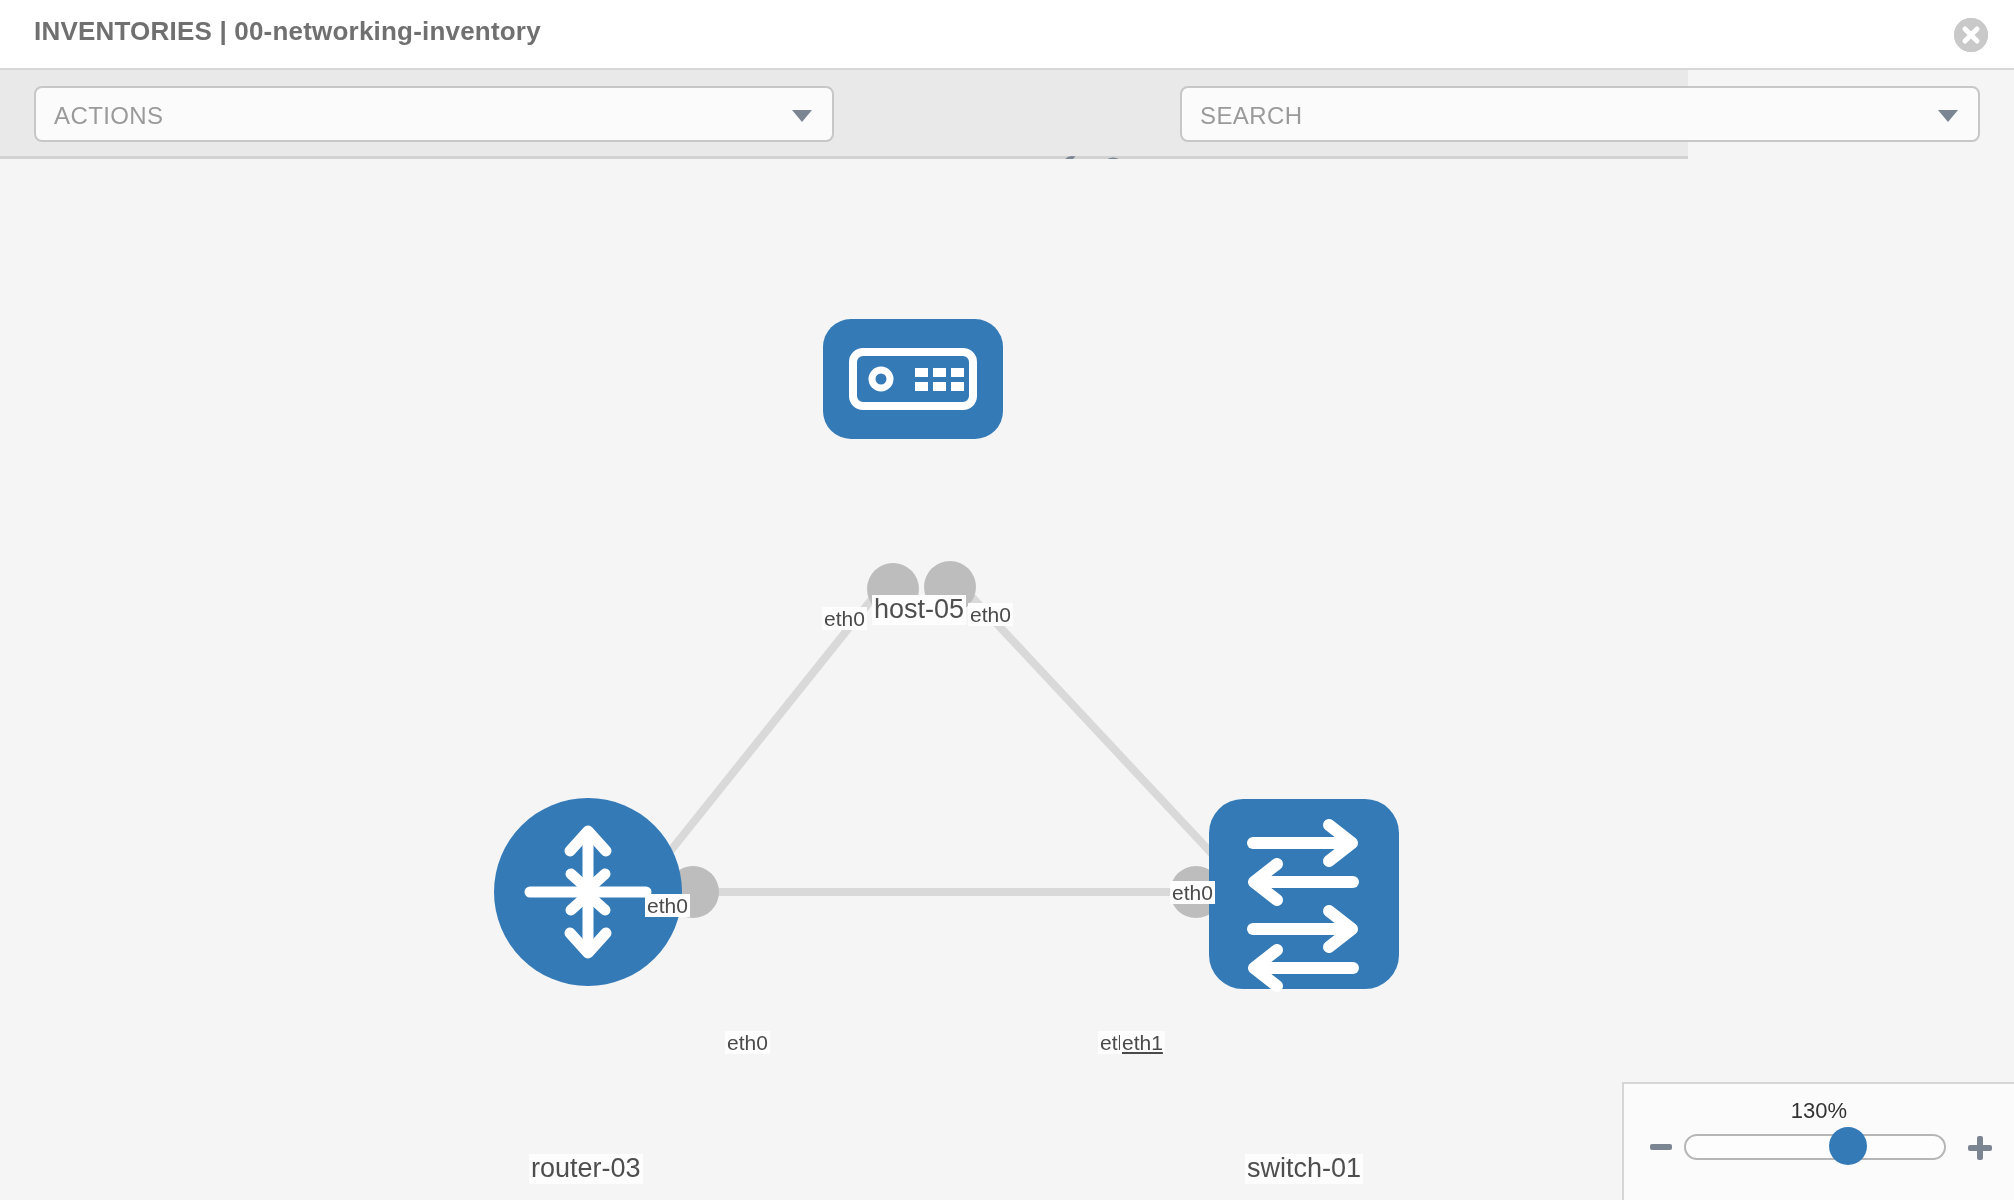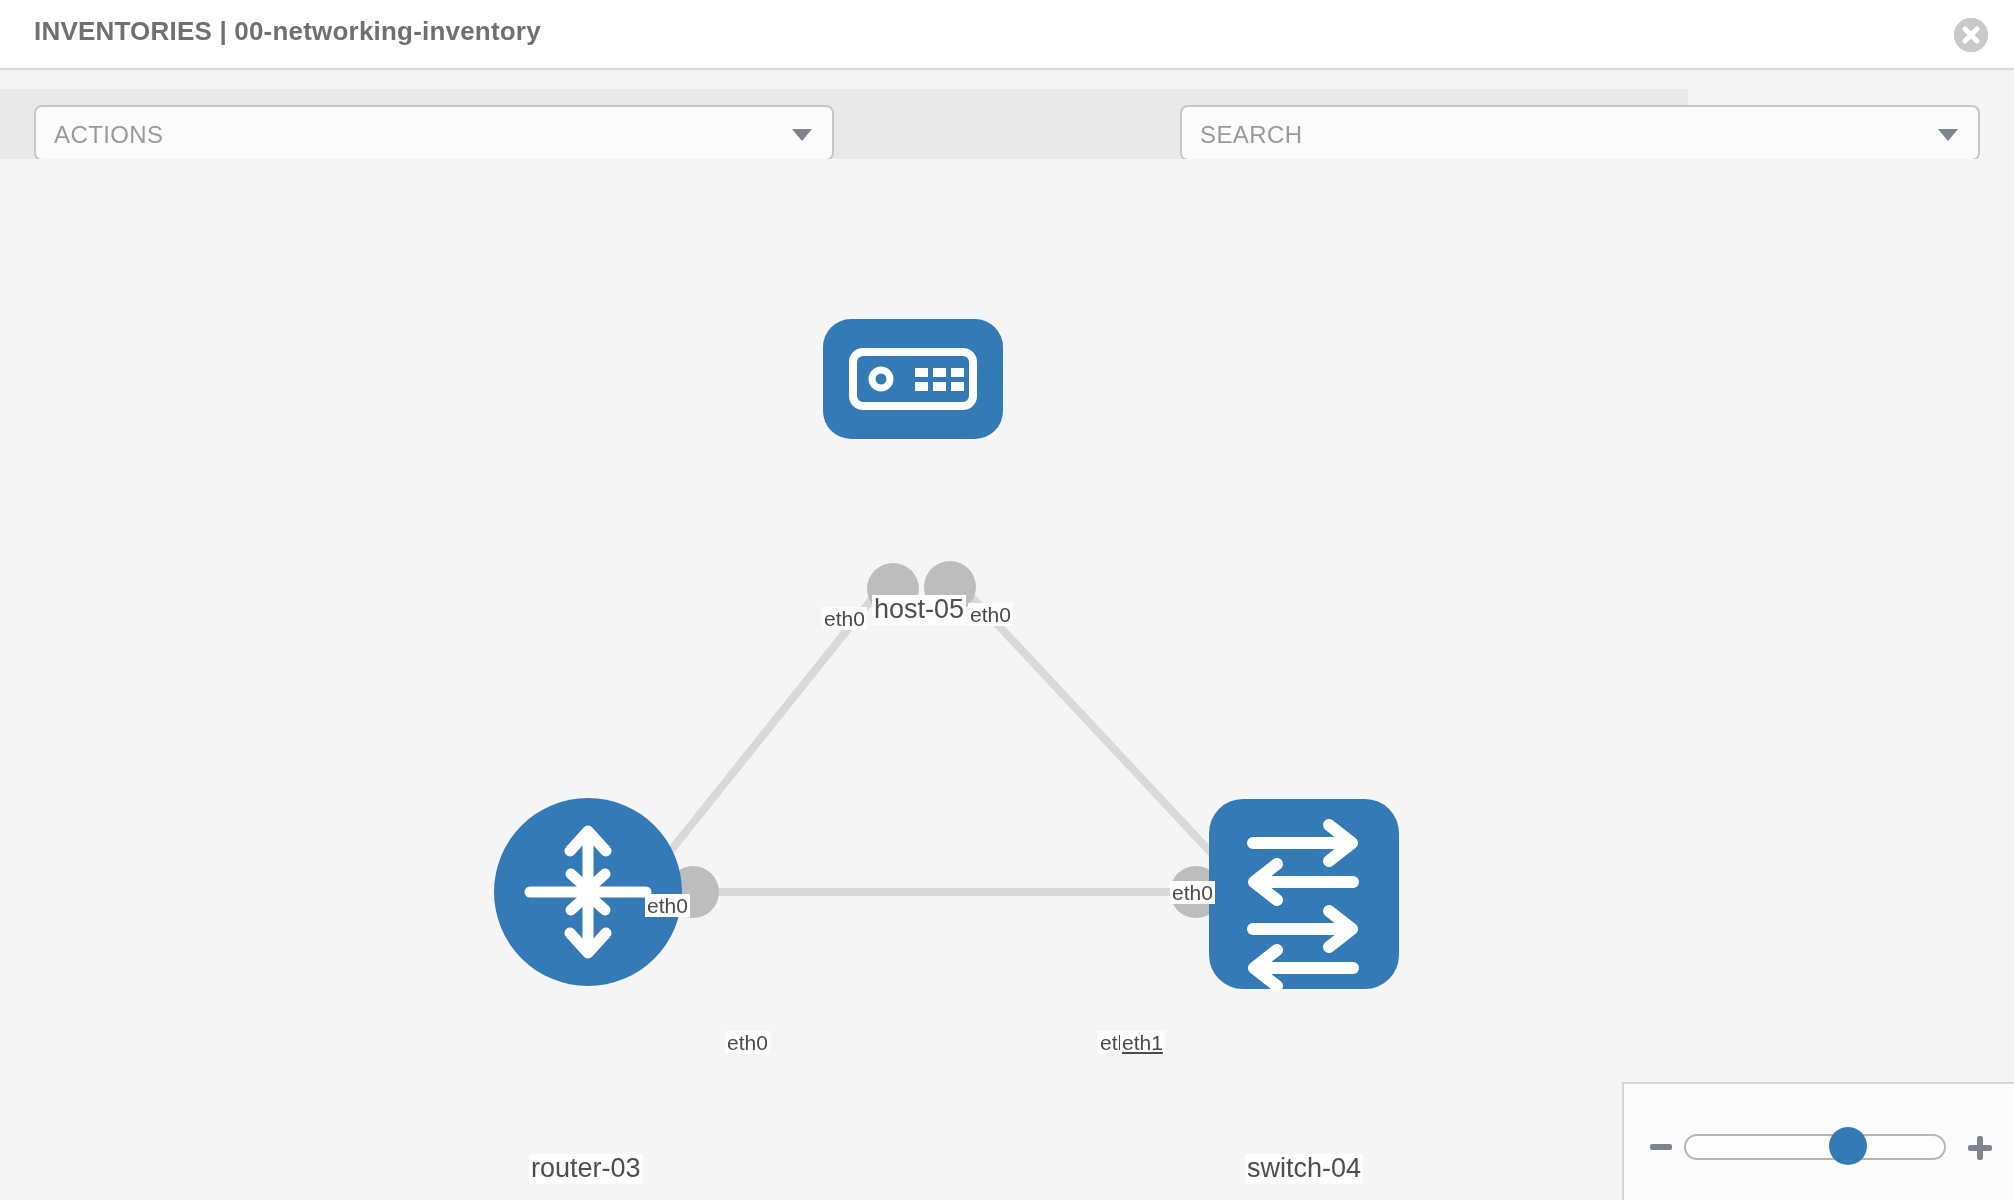--- a/index.html
+++ b/index.html
@@ -54,21 +54,20 @@
 
   
   .toolbar {
     position: absolute;
     top: 70px; left: 0;
     width: 1688px;
     height: 89px;
     background: #e9e9e9;
     border-bottom: 3px solid #d2d2d2;
     box-sizing: border-box;
-    margin-top: 19px;
   }
   .actions-select {
     position: absolute;
     left: 34px;
     top: 16px;
     width: 800px;
     height: 56px;
     background: #fbfbfb;
     border: 2px solid #c7c7c7;
     border-radius: 8px;
@@ -327,35 +326,36 @@
 
           <path d="M1353 809 L1258 809"></path>
           <path d="M1277 791 L1254 809 L1277 827"></path>
         </g>
       </g>
     </svg>
 
     <div>
       <div class="node-label" style="left:872px; top:436px;">host-05</div>
       <div class="node-label" style="left:529px; top:995px;">router-03</div>
-      <div class="node-label" style="left:1245px; top:995px;">switch-04</div>
+      <div class="node-label" style="left:1245px; top:995px;">switch-01</div>
     </div>
 
     <div>
       <div class="iface-label" style="left:822px; top:448px;">eth0</div>
       <div class="iface-label" style="left:968px; top:444px;">eth0</div>
       <div class="iface-label" style="left:645px; top:735px;">eth0</div>
       <div class="iface-label" style="left:1170px; top:722px;">eth0</div>
       <div class="iface-label" style="left:725px; top:872px;">eth0</div>
       <div class="iface-label" style="left:1098px; top:872px;">eth0</div>
       <div class="iface-label" style="left:1120px; top:872px;text-decoration:underline;">eth1</div>
     </div>
   </div>
 
   <div class="zoom-widget">
+    <div class="zoom-pct">130%</div>
 
     <div class="zoom-minus">
       <svg width="30" height="30" viewBox="0 0 30 30" aria-hidden="true">
         <rect x="4" y="12" width="22" height="6" rx="2" fill="#7b8491"></rect>
       </svg>
     </div>
 
     <div class="zoom-track"></div>
     <div class="zoom-thumb"></div>
 

